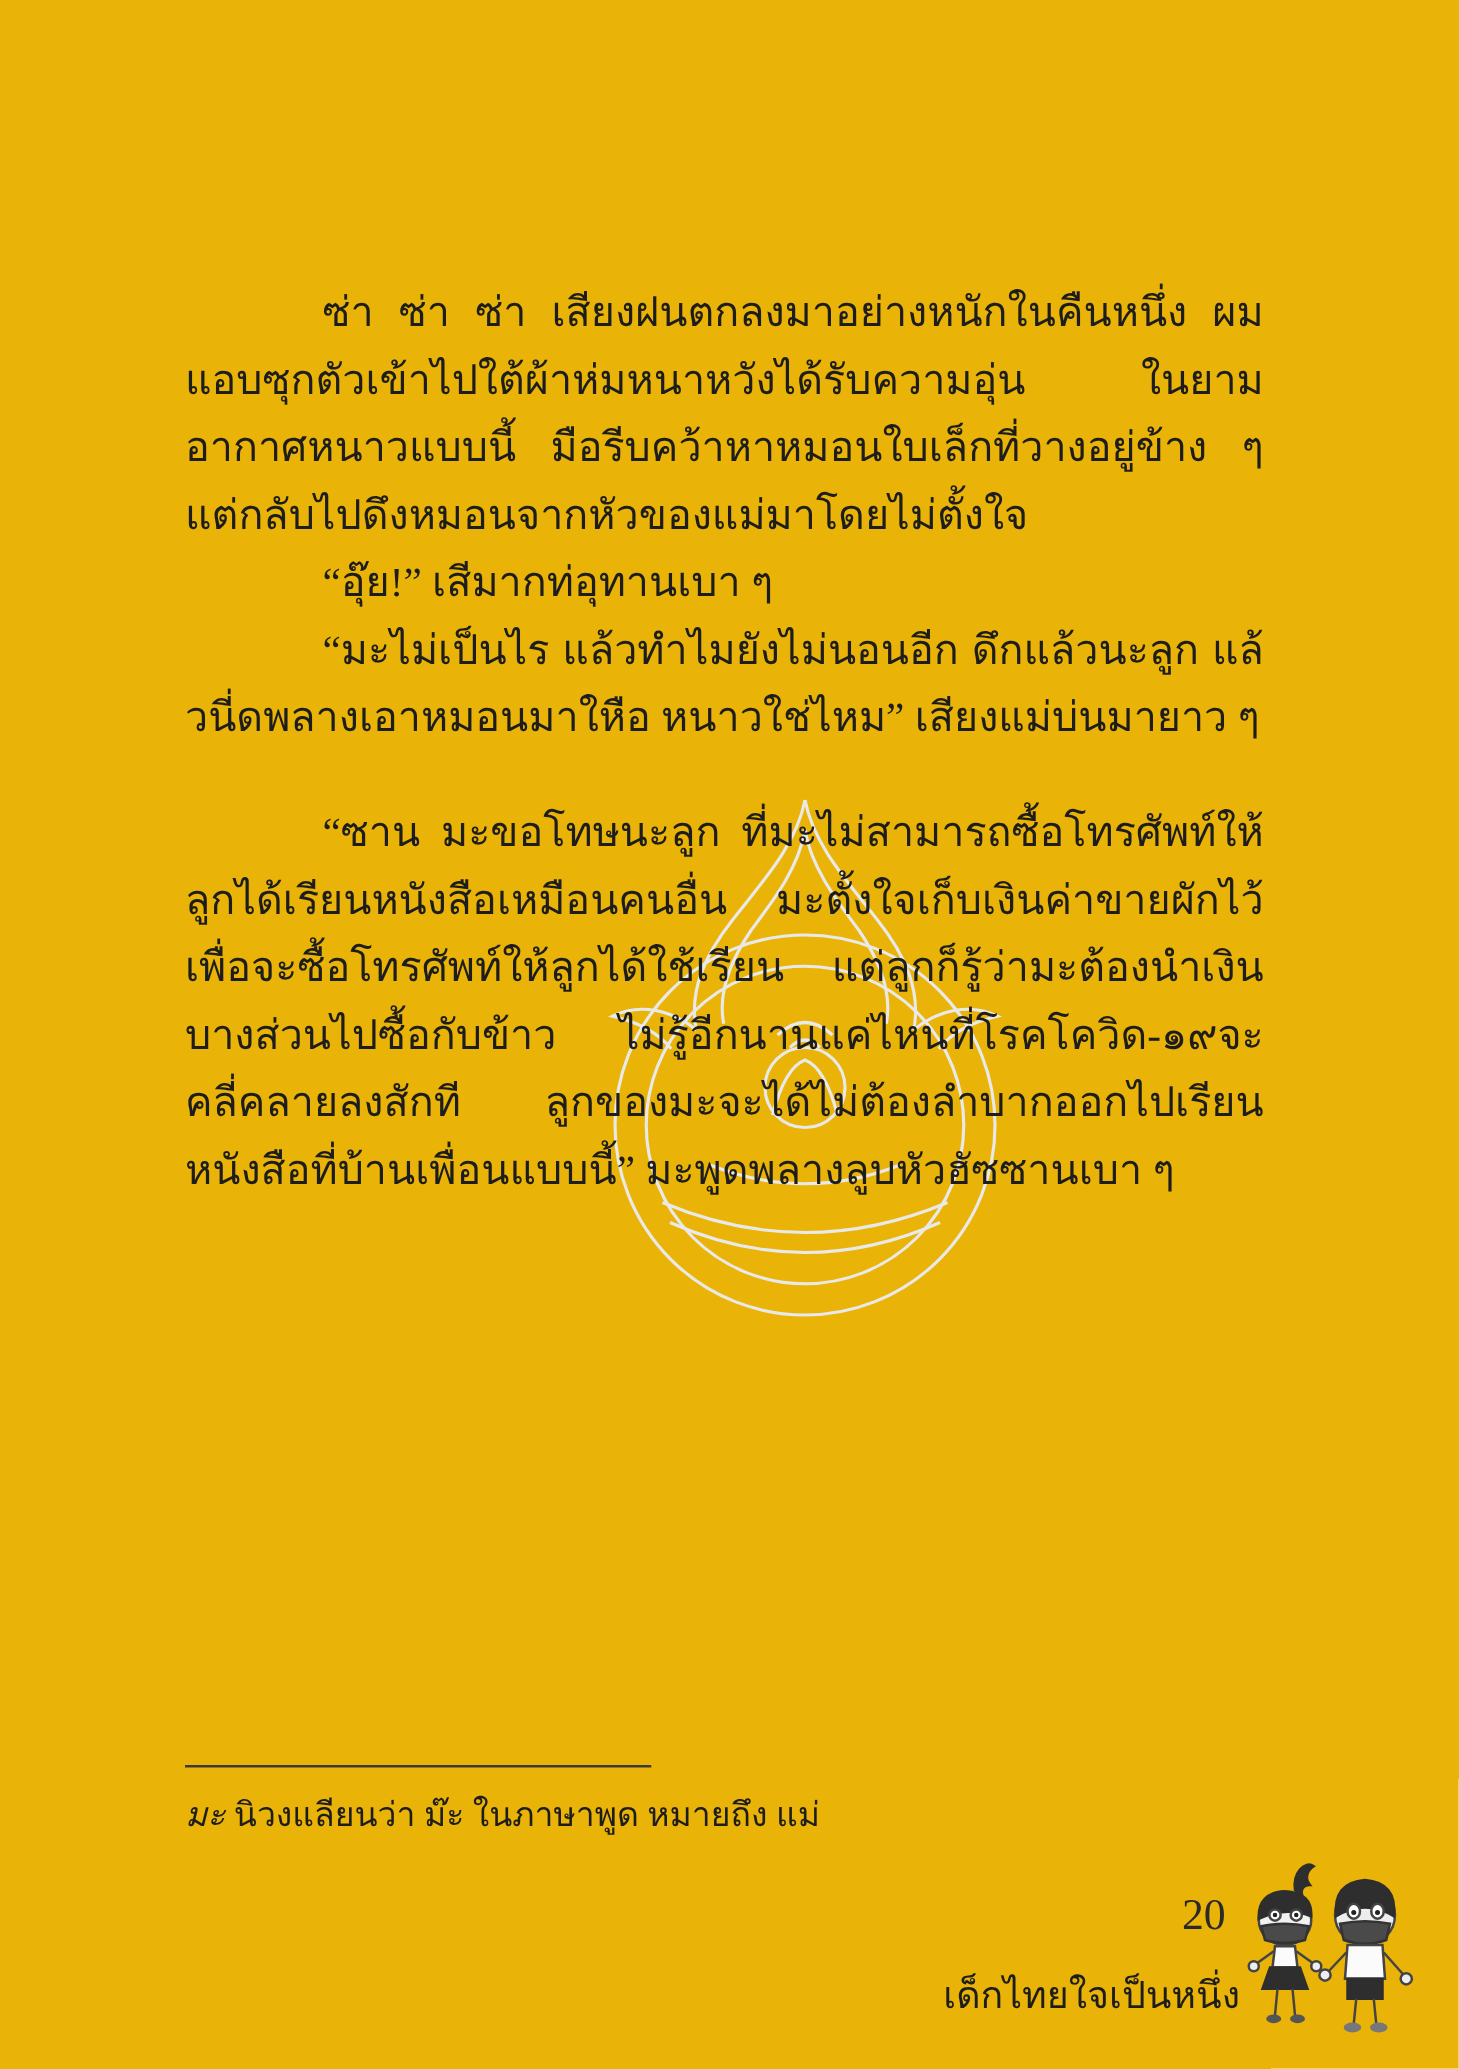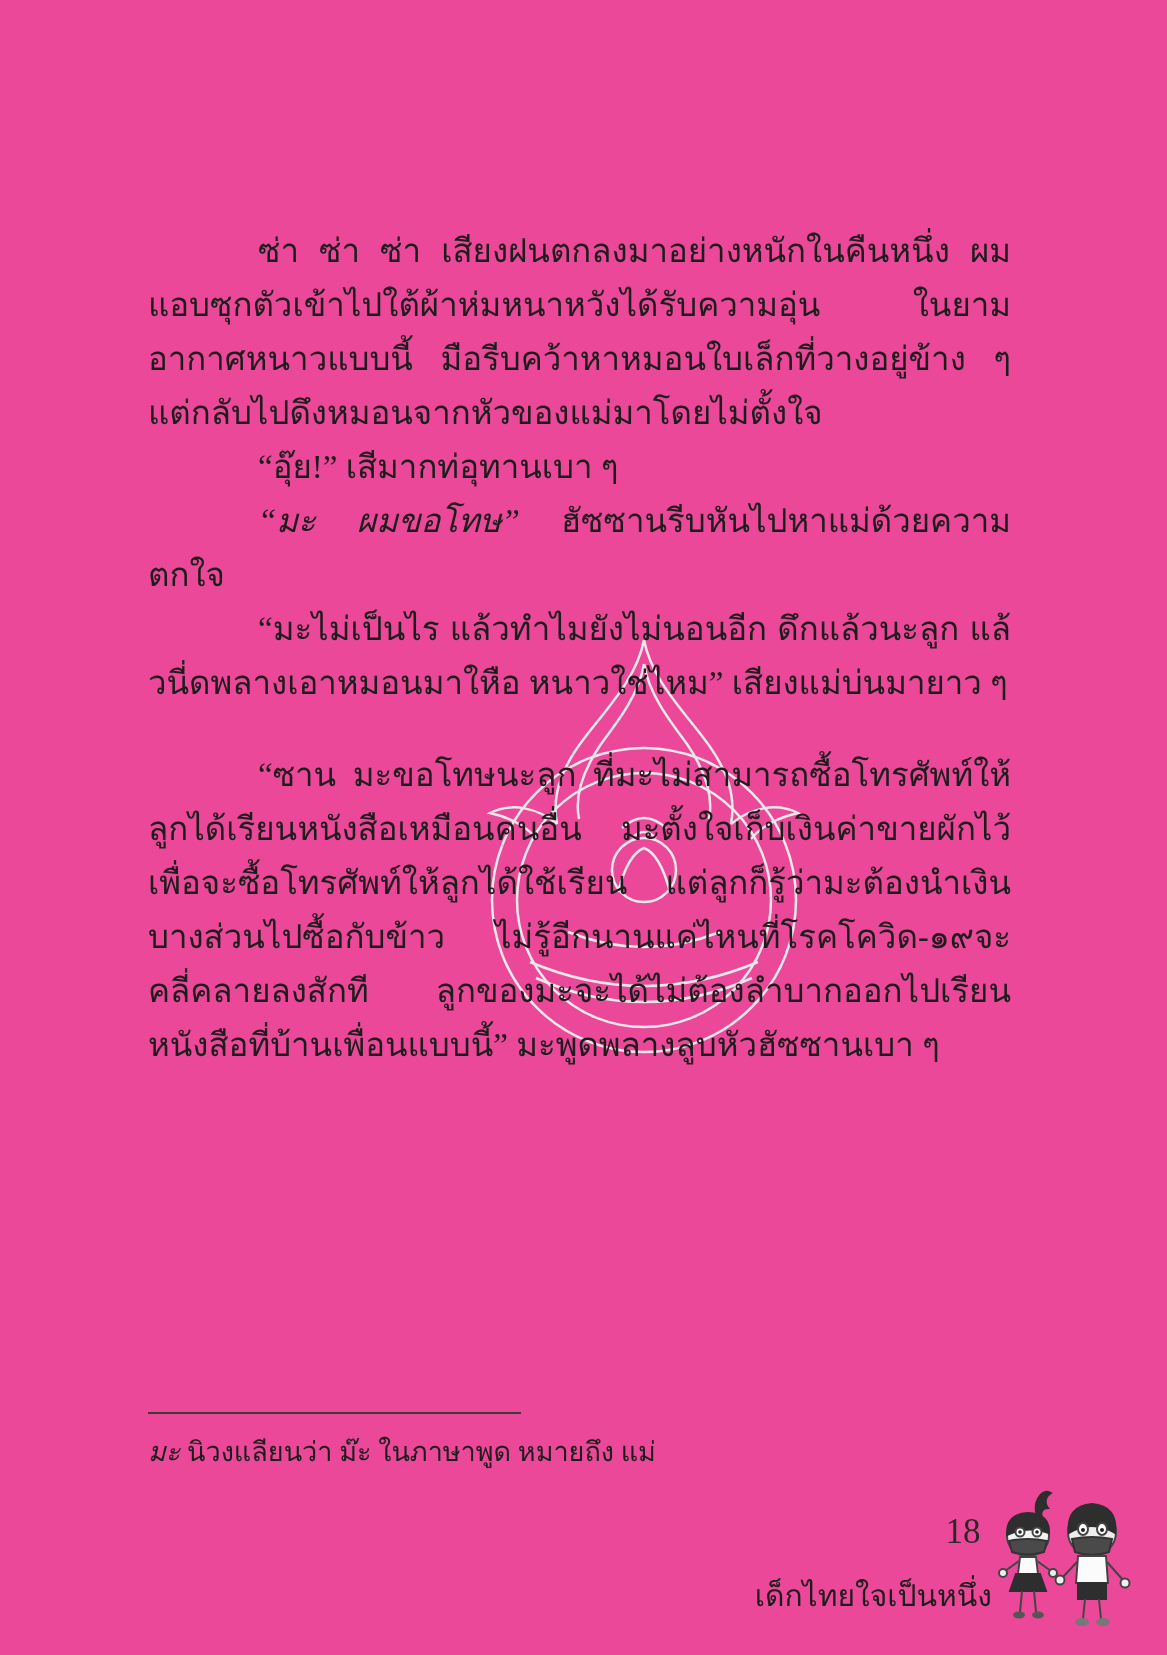--- a/index.html
+++ b/index.html
@@ -1,17 +1,17 @@
 <!DOCTYPE html>
 <html lang="th"><head>
 <meta charset="utf-8">
 <style>
   html,body{margin:0;padding:0;background:#ffffff;}
   body{font-family:"Liberation Serif", serif;}
-  .page{position:relative;width:1167px;height:1655px;background:#ec4899;overflow:hidden;}
+  .page{position:relative;width:1167px;height:1655px;background:#eab308;overflow:hidden;}
 
   
   .watermark{position:absolute;left:418px;top:632px;width:452px;height:460px;z-index:0;}
 
   .content{position:absolute;left:148px;top:224px;width:863px;z-index:1;}
   .para{margin:0;font-size:33px;line-height:54px;color:#1d1d1d;
         text-align:justify;text-indent:110px;overflow-wrap:break-word;}
   .para.gap-before{margin-top:38px;}
   .quote-italic{font-style:italic;}
 
@@ -51,29 +51,28 @@
     <path d="M214,206 Q226,194 238,206"></path>
 
     <path d="M112,330 Q226,378 340,330"></path>
     <path d="M118,346 Q226,394 334,346"></path>
     <path d="M150,300 Q226,330 302,300"></path>
   </svg>
 
   <div class="content">
     <p class="para">ซ่า ซ่า ซ่า เสียงฝนตกลงมาอย่างหนักในคืนหนึ่ง ผมแอบซุกตัวเข้าไปใต้ผ้าห่มหนาหวังได้รับความอุ่น ในยามอากาศหนาวแบบนี้ มือรีบคว้าหาหมอนใบเล็กที่วางอยู่ข้าง ๆ แต่กลับไปดึงหมอนจากหัวของแม่มาโดยไม่ตั้งใจ</p>
     <p class="para">“อุ๊ย!” เสีมากท่อุทานเบา ๆ</p>
-    <p class="para"><span class="quote-italic">“มะ ผมขอโทษ”</span><span> ฮัซซานรีบหันไปหาแม่ด้วยความตกใจ</span></p>
     <p class="para">“มะไม่เป็นไร แล้วทำไมยังไม่นอนอีก ดึกแล้วนะลูก แล้วนี่ดพลางเอาหมอนมาใหือ หนาวใช่ไหม” เสียงแม่บ่นมายาว ๆ</p>
     <p class="para gap-before">“ซาน มะขอโทษนะลูก ที่มะไม่สามารถซื้อโทรศัพท์ให้ลูกได้เรียนหนังสือเหมือนคนอื่น มะตั้งใจเก็บเงินค่าขายผักไว้เพื่อจะซื้อโทรศัพท์ให้ลูกได้ใช้เรียน แต่ลูกก็รู้ว่ามะต้องนำเงินบางส่วนไปซื้อกับข้าว ไม่รู้อีกนานแค่ไหนที่โรคโควิด-๑๙จะคลี่คลายลงสักที ลูกของมะจะได้ไม่ต้องลำบากออกไปเรียนหนังสือที่บ้านเพื่อนแบบนี้” มะพูดพลางลูบหัวฮัซซานเบา ๆ</p>
   </div>
 
   <div class="footnote-rule"></div>
   <div class="footnote"><span class="term">มะ</span><span> นิวงแลียนว่า ม๊ะ ในภาษาพูด หมายถึง แม่</span></div>
 
-  <div class="page-number">18</div>
+  <div class="page-number">20</div>
   <div class="footer-slogan">เด็กไทยใจเป็นหนึ่ง</div>
 
   <svg class="kids" viewBox="0 0 140 152">
 
     <g stroke="#444" stroke-width="2" fill="none">
       <path d="M44,26 C42,12 52,2 59,7 C53,11 52,17 56,22 C50,22 48,27 50,31 Z" fill="#2e2e2e" stroke="#2e2e2e"></path>
       <ellipse cx="36" cy="50" rx="21" ry="20" fill="#f2f2f2"></ellipse>
       <path d="M15,49 Q14,28 36,27 Q58,28 57,47 Q36,39 15,49 Z" fill="#2e2e2e" stroke="#2e2e2e"></path>
       <circle cx="28" cy="46" r="4.5" fill="#ffffff"></circle>
       <circle cx="45" cy="46" r="4.5" fill="#ffffff"></circle>

